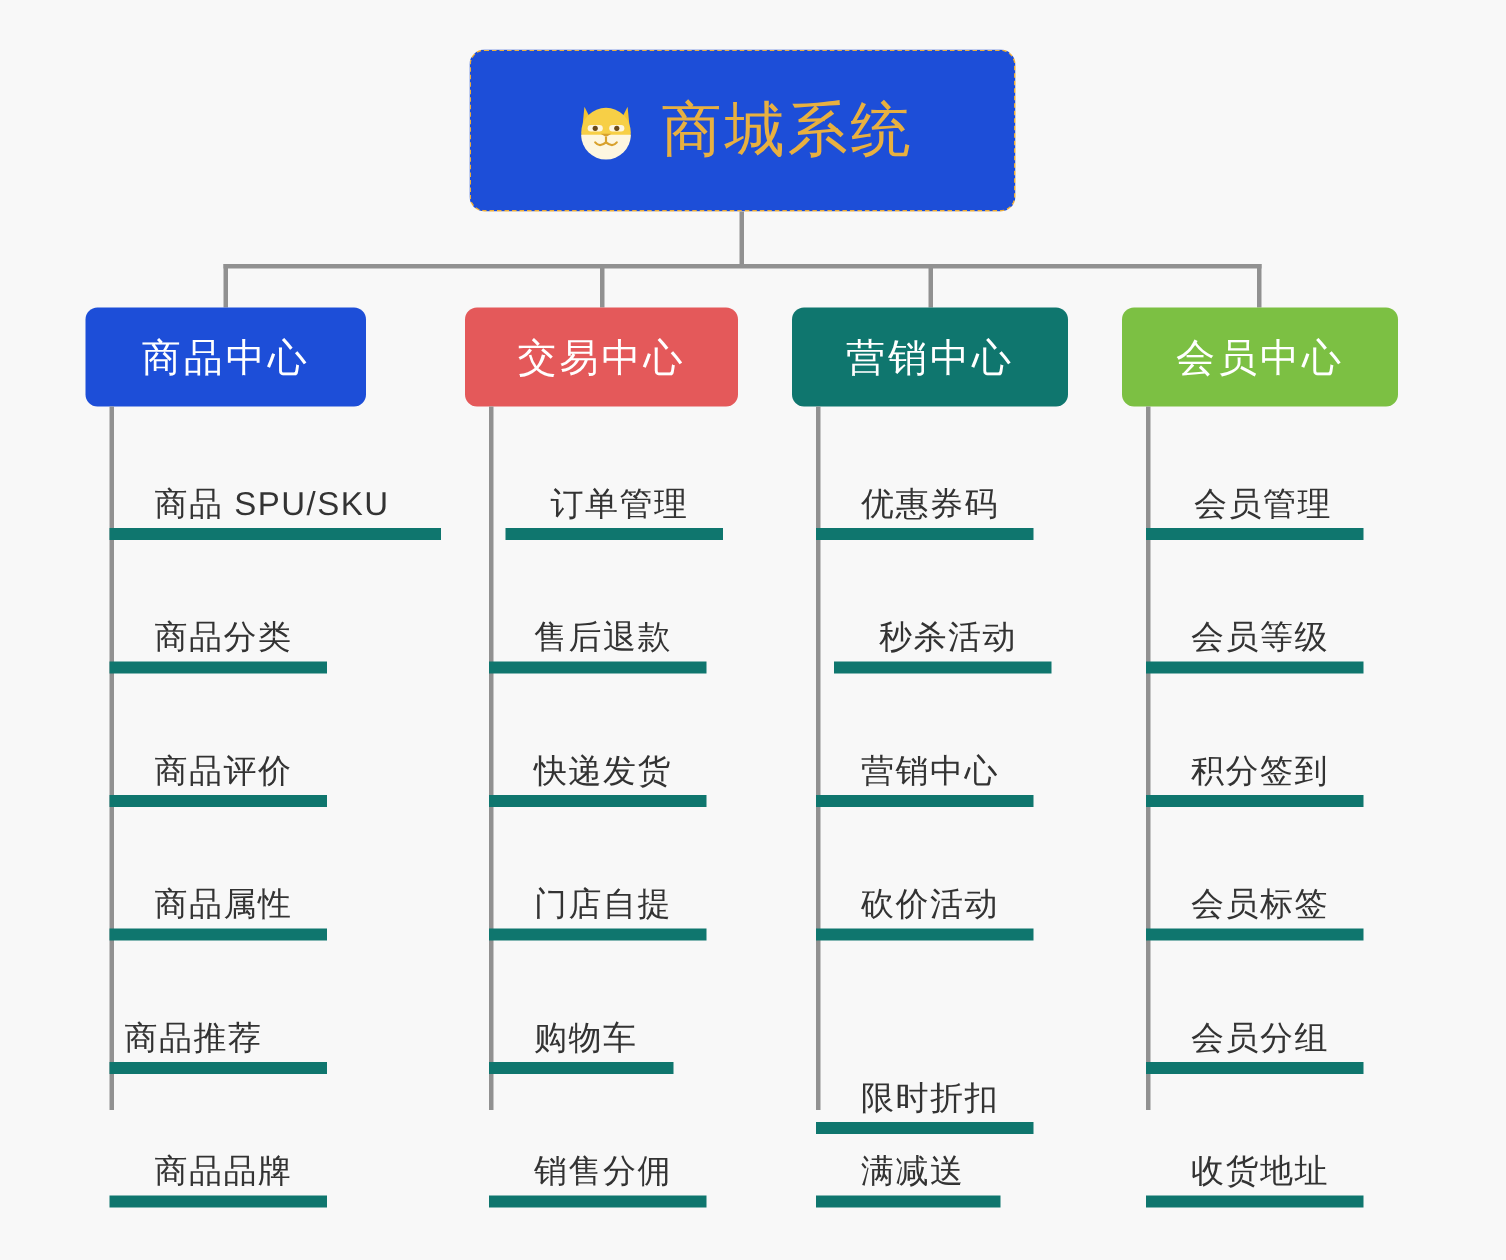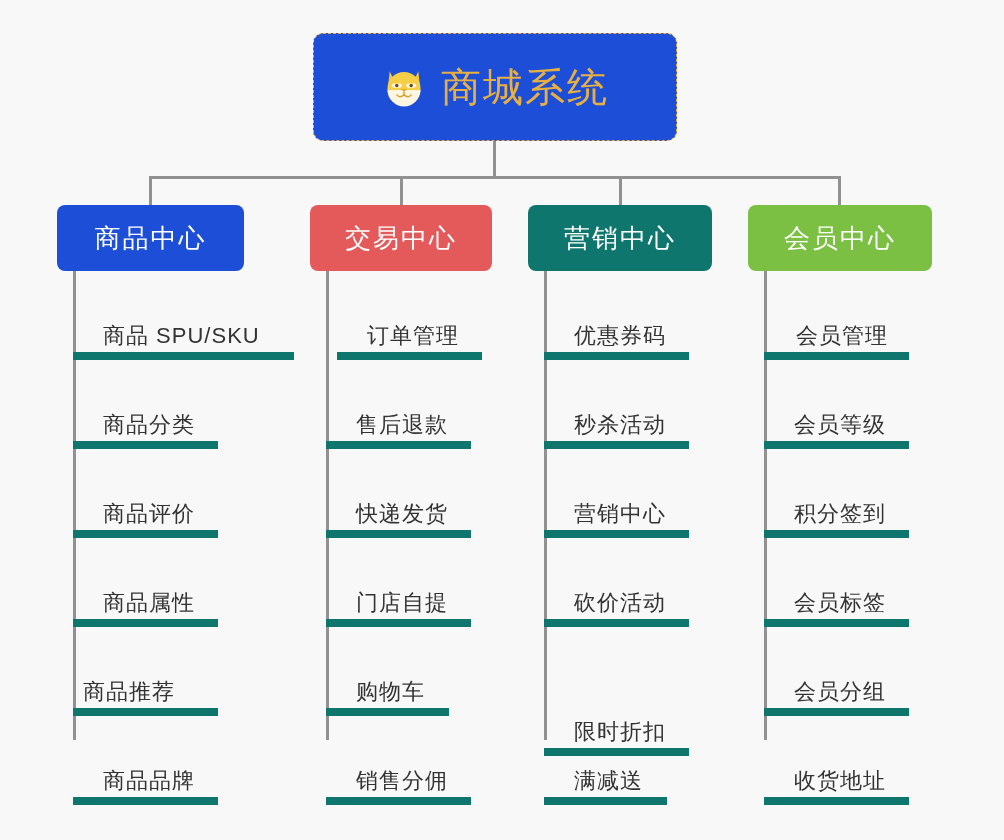--- a/index.html
+++ b/index.html
@@ -189,21 +189,21 @@
   </div>
 
   <div class="column" style="left:528px; width:220px;">
     <div class="cat-header" style="width: 184px; background: #0f766e;">
       <span>营销中心</span>
     </div>
     <div class="trunk" style="left: 16px; top: 66px; height: 469px; background: rgb(145, 145, 145);"></div>
     <div class="leaf" style="left:16px; top:66px;  width:145px;">
         <span class="leaf-label">优惠券码</span>
       </div>
-    <div class="leaf" style="left:16px; top:155px; width:145px;">
+    <div class="leaf" style="left:28px; top:155px; width:145px;">
         <span class="leaf-label">秒杀活动</span>
       </div>
     <div class="leaf" style="left:16px; top:244px; width:145px;">
         <span class="leaf-label">营销中心</span>
       </div>
     <div class="leaf" style="left:16px; top:333px; width:145px;font-family:Liberation Serif, serif;">
         <span class="leaf-label">砍价活动</span>
       </div>
     <div class="leaf" style="left:16px; top:422px; width:145px;margin-top:40px;">
         <span class="leaf-label">限时折扣</span>

